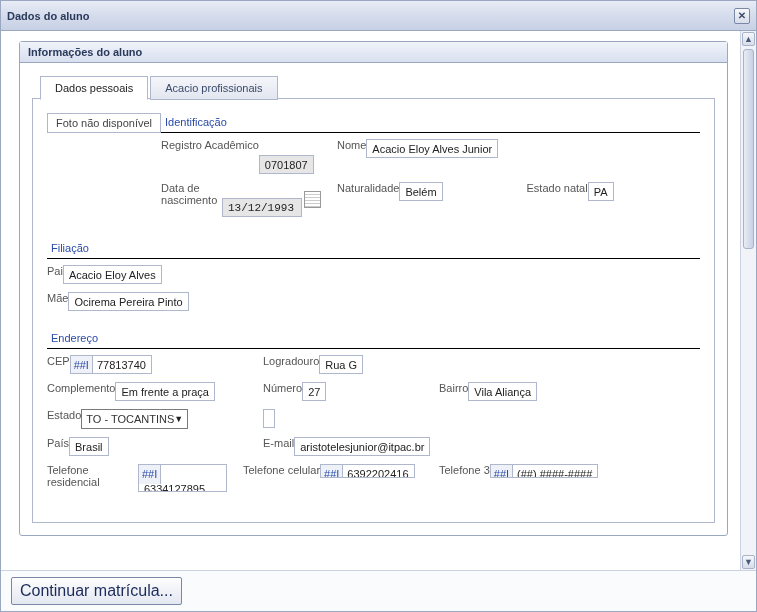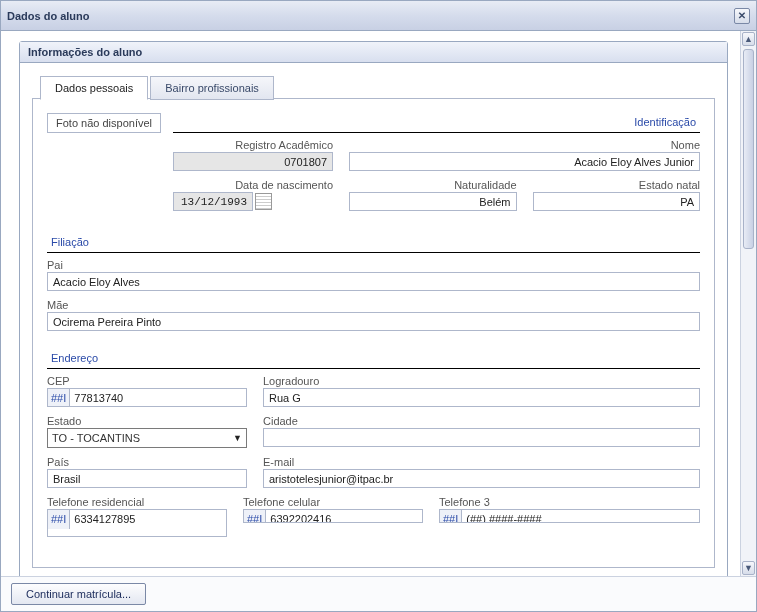--- a/index.html
+++ b/index.html
@@ -115,22 +115,21 @@
     font-weight: normal;
     color: #222;
   }
   .tab-content {
     border: 1px solid #aeb7cb;
     background: #fff;
     padding: 14px;
   }
   .topgrid {
     display: flex;
-    gap: 12px;
-    text-align: right;
+    gap: 0;
   }
   .photo-box {
     border: 1px solid #aeb7cb;
     padding: 3px 8px;
     height: 20px;
     white-space: nowrap;
     color: #444;
   }
   .section-title {
     color: #2a4aa8;
@@ -147,23 +146,24 @@
     border: 1px solid #aeb7cb;
     background: #fff;
     padding: 2px 5px;
     height: 19px;
     line-height: 15px;
     color: #222;
     overflow: hidden;
   }
   .field-box.readonly {
     background: #e6e6e6;
+    margin-top: 16px;
   }
   .row { display: flex; gap: 16px; margin-bottom: 8px; }
-  .col { flex: 1; display: flex; flex-direction: column; }
+  .col { flex: 1; display: flex; }
   .col.fixed-md { flex: 0 0 200px; }
   .date-wrap { display: flex; align-items: center; gap: 2px; font-family: Liberation Mono, monospace; }
   .cal-icon {
     width: 17px; height: 17px;
     border: 1px solid #999;
     background: repeating-linear-gradient(#fff,#fff 2px,#ccc 2px,#ccc 3px);
     cursor: pointer;
   }
   .select-box {
     border: 1px solid #7a7a7a;
@@ -187,26 +187,26 @@
     height: 19px;
   }
   .footer {
     border-top: 1px solid #cbd2e0;
     padding: 6px 10px;
     background: #fafbfd;
   }
   .btn {
     border: 1px solid #7a88a6;
     background: linear-gradient(#fdfdfe,#e3e7f1);
-    padding: 4px 14px;
+    padding: 4px 8px;
     color: #1a2a5a;
     cursor: pointer;
     border-radius: 2px;
     font-family: inherit;
-    font-size: 11px;
+    font-size: 16px;
   }
   .ident-right { flex: 1; }
 </style>
 </head>
 <body>
 
 <div class="window">
 
   <div class="titlebar">
     <span class="title">Dados do aluno</span>
@@ -215,21 +215,21 @@
 
   <div class="body-wrap">
     <div class="scroll-area">
 
       <div class="panel">
         <div class="panel-header">Informações do aluno</div>
         <div class="panel-body">
 
           <div class="tabs">
             <div class="tab active">Dados pessoais</div>
-            <div class="tab">Bairro profissionais</div>
+            <div class="tab">Acacio profissionais</div>
           </div>
 
           <div class="tab-content">
 
             <div class="topgrid">
               <div>
                 <div class="photo-box">Foto não disponível</div>
               </div>
               <div class="ident-right">
                 <div class="section-title">Identificação</div>
@@ -291,31 +291,44 @@
                 <div class="field-box">
                   <span class="prefix">##I</span><span>77813740</span>
                 </div>
               </div>
               <div class="col">
                 <div class="field-label">Logradouro</div>
                 <div class="field-box">Rua G</div>
               </div>
             </div>
 
+            <div class="row">
+              <div class="col fixed-md">
+                <div class="field-label">Complemento</div>
+                <div class="field-box">Em frente a praça</div>
+              </div>
+              <div class="col" style="flex:0 0 160px">
+                <div class="field-label">Número</div>
+                <div class="field-box">27</div>
+              </div>
+              <div class="col">
+                <div class="field-label">Bairro</div>
+                <div class="field-box">Vila Aliança</div>
+              </div>
+            </div>
 
             <div class="row">
               <div class="col fixed-md">
                 <div class="field-label">Estado</div>
                 <div class="select-box">
                   <span>TO - TOCANTINS</span>
                   <span class="select-caret">▼</span>
                 </div>
               </div>
               <div class="col">
-                <div class="field-label">Cidade</div>
                 <div class="field-box"></div>
               </div>
             </div>
 
             <div class="row">
               <div class="col fixed-md">
                 <div class="field-label">País</div>
                 <div class="field-box">Brasil</div>
               </div>
               <div class="col">

